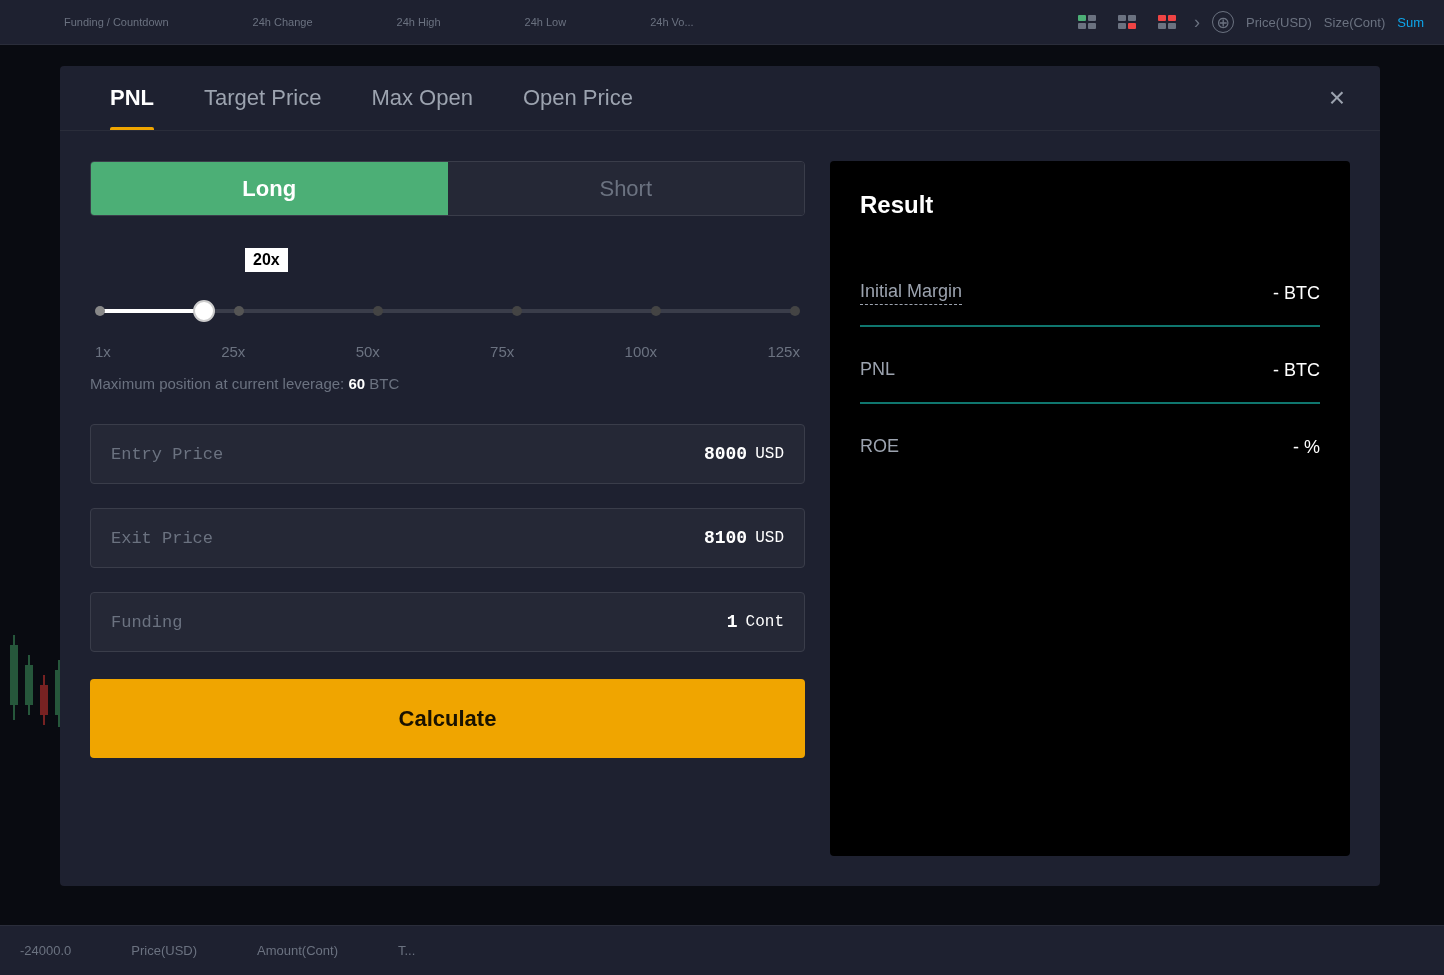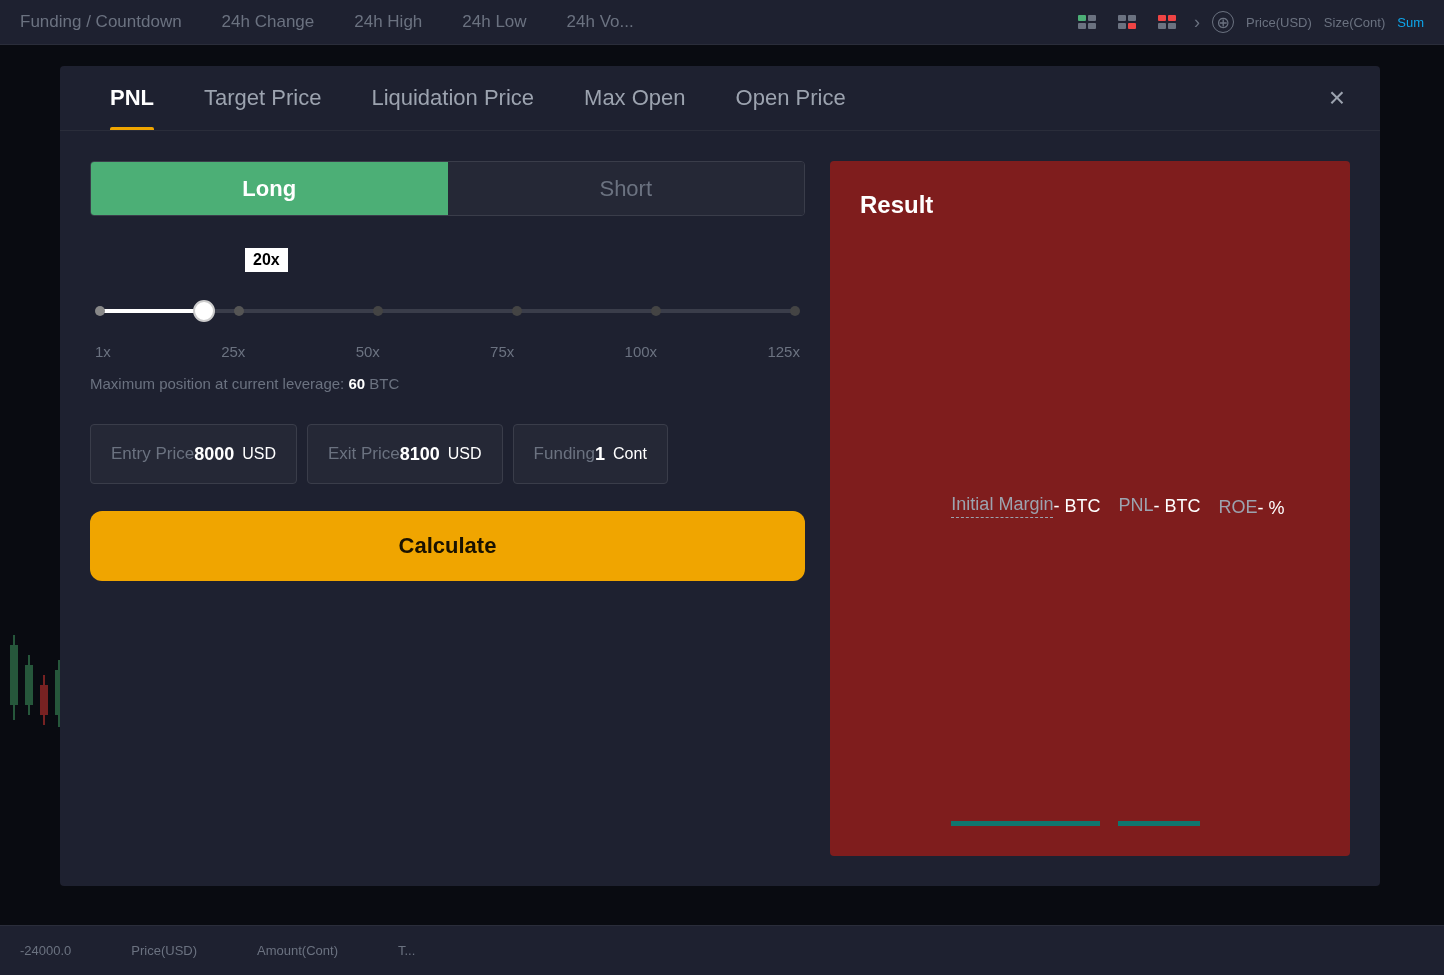--- a/index.html
+++ b/index.html
@@ -27,21 +27,22 @@
       background: #1e2130;
       display: flex;
       align-items: center;
       padding: 0 20px;
       gap: 40px;
       border-bottom: 1px solid #2a2d3a;
       z-index: 10;
     }
     .top-bar-item {
       color: #6b7280;
-      font-size: 17px;
+      font-size: 11px;
+      margin-left: 44px;
     }
 
     
     .bottom-bar {
       position: absolute;
       bottom: 0; left: 0; right: 0;
       height: 50px;
       background: #1e2130;
       display: flex;
       align-items: center;
@@ -233,21 +234,23 @@
       color: #6b7280;
       font-size: 15px;
     }
     .max-position strong {
       color: #ffffff;
     }
 
     
     .input-group {
       display: flex;
-      gap: 10px;
+      flex-direction: column;
+      gap: 24px;
+      font-family: Liberation Mono, monospace;
     }
     .input-field {
       background: #252836;
       border: 1px solid #3a3d4a;
       border-radius: 4px;
       height: 60px;
       display: flex;
       align-items: center;
       padding: 0 20px;
       justify-content: space-between;
@@ -272,49 +275,50 @@
       font-size: 16px;
       text-align: center;
     }
 
     
     .calc-btn {
       background: #f0a500;
       color: #1a1200;
       font-size: 22px;
       font-weight: 600;
-      height: 70px;
+      height: 79px;
       border: none;
-      border-radius: 12px;
+      border-radius: 4px;
       cursor: pointer;
       width: 100%;
       margin-top: 5px;
     }
 
     
     .right-panel {
       width: 520px;
-      background: #7f1d1d;
+      background: #000000;
       border-radius: 4px;
       padding: 30px;
       display: flex;
-      gap: 18px;
+      flex-direction: column;
+      gap: 12px;
     }
     .result-title {
       color: #ffffff;
       font-size: 24px;
       font-weight: 700;
       margin-bottom: 30px;
     }
     .result-row {
       display: flex;
       align-items: center;
       justify-content: space-between;
       padding: 20px 0;
-      border-bottom: 5px solid #0f766e;
+      border-bottom: 2px solid #0f766e;
     }
     .result-row:last-child {
       border-bottom: none;
     }
     .result-label {
       color: #9ca3af;
       font-size: 18px;
       border-bottom: 1px dashed #9ca3af;
       padding-bottom: 2px;
     }
@@ -402,23 +406,20 @@
   <div class="modal" style="margin-left: 60px; margin-top: 21px;">
 
     <div class="modal-tabs">
       <div class="tab-item active">
         <span>PNL</span>
       </div>
       <div class="tab-item">
         <span>Target Price</span>
       </div>
       <div class="tab-item">
-        <span>Liquidation Price</span>
-      </div>
-      <div class="tab-item">
         <span>Max Open</span>
       </div>
       <div class="tab-item">
         <span>Open Price</span>
       </div>
       <div class="close-btn">×</div>
     </div>
 
     <div class="modal-body">
 

